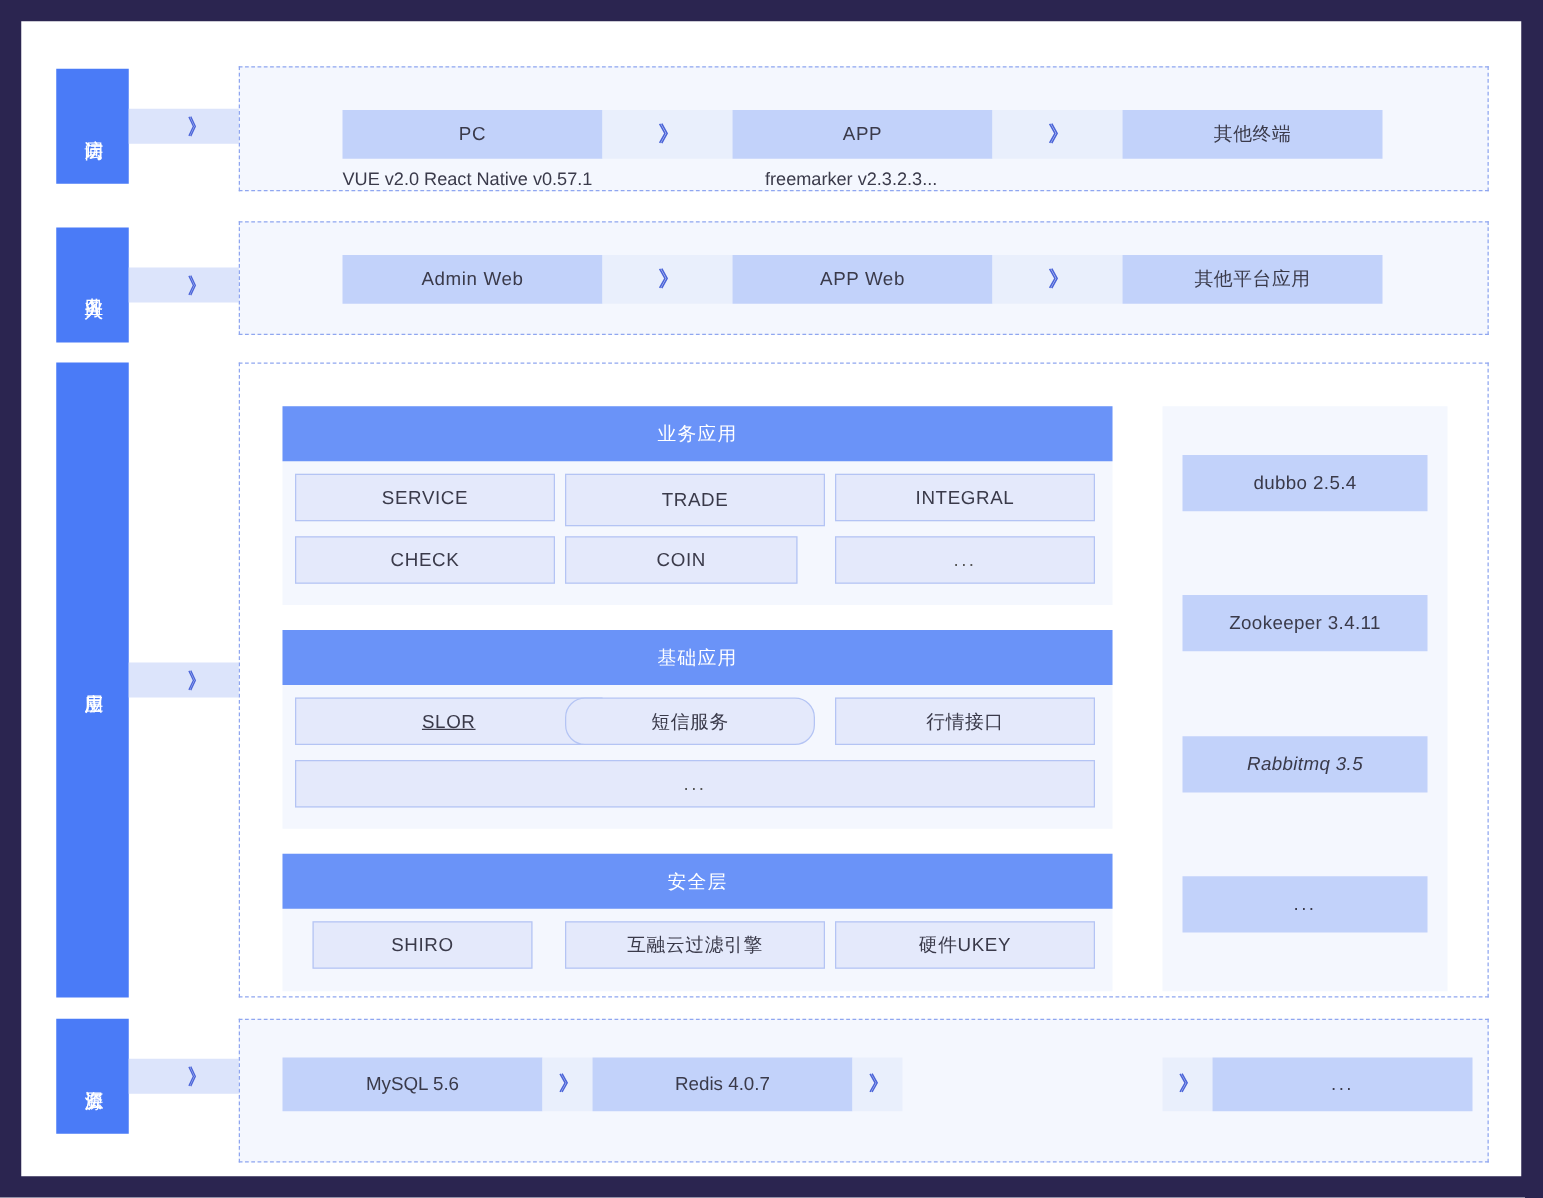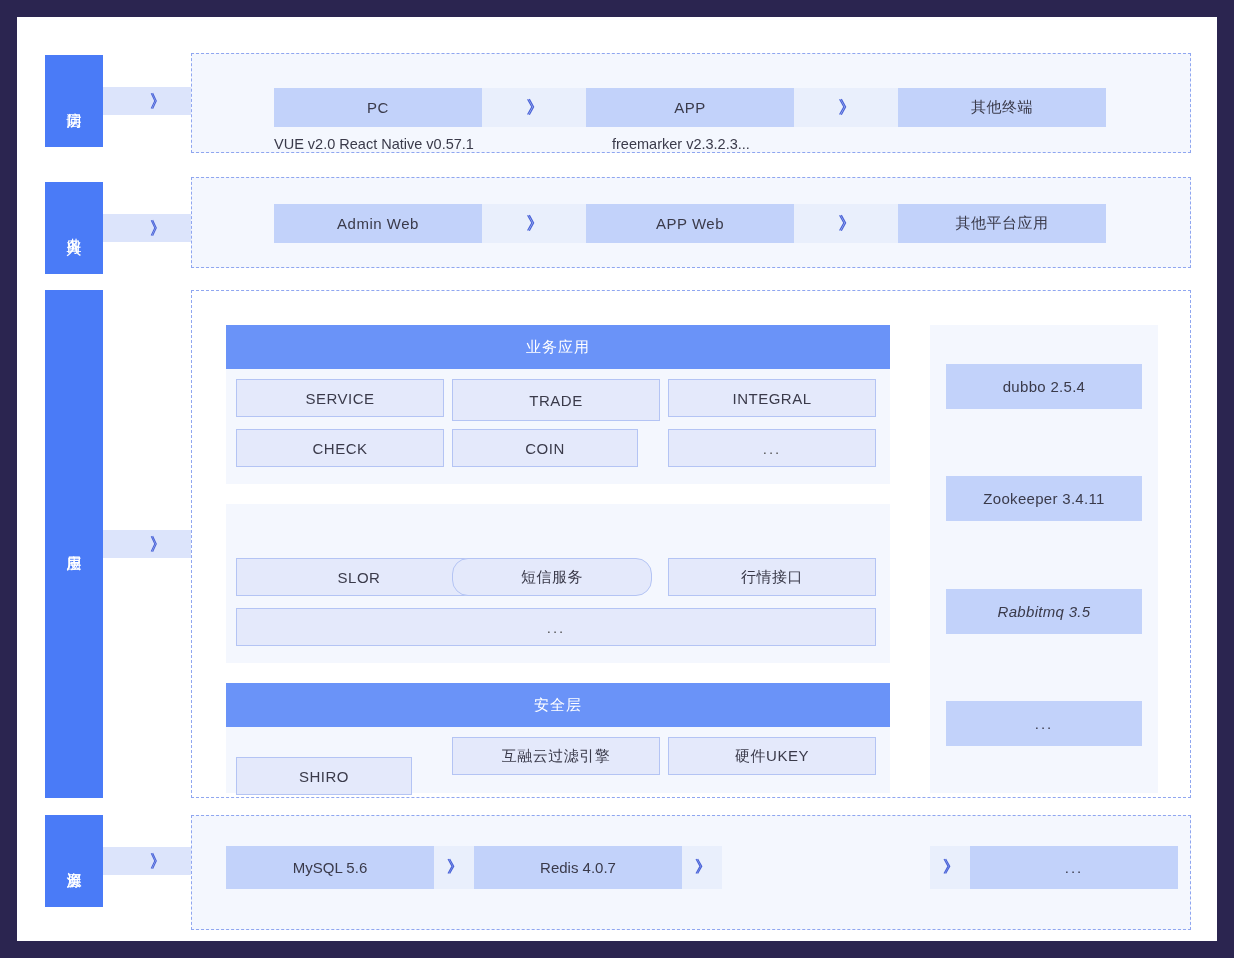--- a/index.html
+++ b/index.html
@@ -254,39 +254,42 @@
       </div>
       <div class="cell" style="left:226px; top:104px; width:186px; height:38px;">
         <span>COIN</span>
       </div>
       <div class="cell ellipsis" style="left:442px; top:104px; width:208px; height:38px;">
         <span>...</span>
       </div>
     </div>
 
     <div class="group" style="left:34px; top:213px; width:664px; height:159px;">
-      <div class="cell" style="left:10px; top:54px; width:246px; height:38px;">
+      <div class="group-header">
+        <span>基础应用</span>
+      </div>
+      <div class="cell" style="left:10px; top:54px; width:246px; height:38px;text-decoration:underline;">
         <span>SLOR</span>
       </div>
       <div class="cell" style="left:226px; top:54px; width:200px; height:38px;border-radius:16px;">
         <span>短信服务</span>
       </div>
       <div class="cell" style="left:442px; top:54px; width:208px; height:38px;">
         <span>行情接口</span>
       </div>
       <div class="cell ellipsis" style="left:10px; top:104px; width:640px; height:38px;">
         <span>...</span>
       </div>
     </div>
 
     <div class="group" style="left:34px; top:392px; width:664px; height:110px;">
       <div class="group-header">
         <span>安全层</span>
       </div>
-      <div class="cell" style="left:10px; top:54px; width:176px; height:38px;margin-top:20px;">
+      <div class="cell" style="left:24px; top:54px; width:176px; height:38px;">
         <span>SHIRO</span>
       </div>
       <div class="cell" style="left:442px; top:54px; width:208px; height:38px;">
         <span>硬件UKEY</span>
       </div>
       <div class="cell" style="left:226px; top:54px; width:208px; height:38px;">
         <span>互融云过滤引擎</span>
       </div>
     </div>
 

